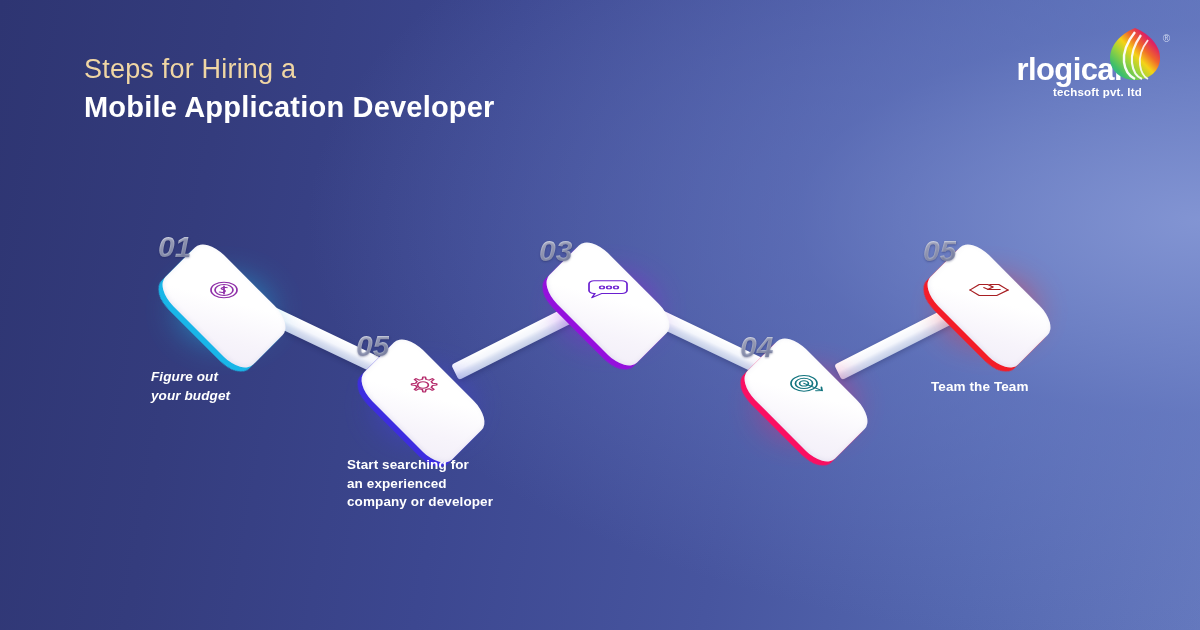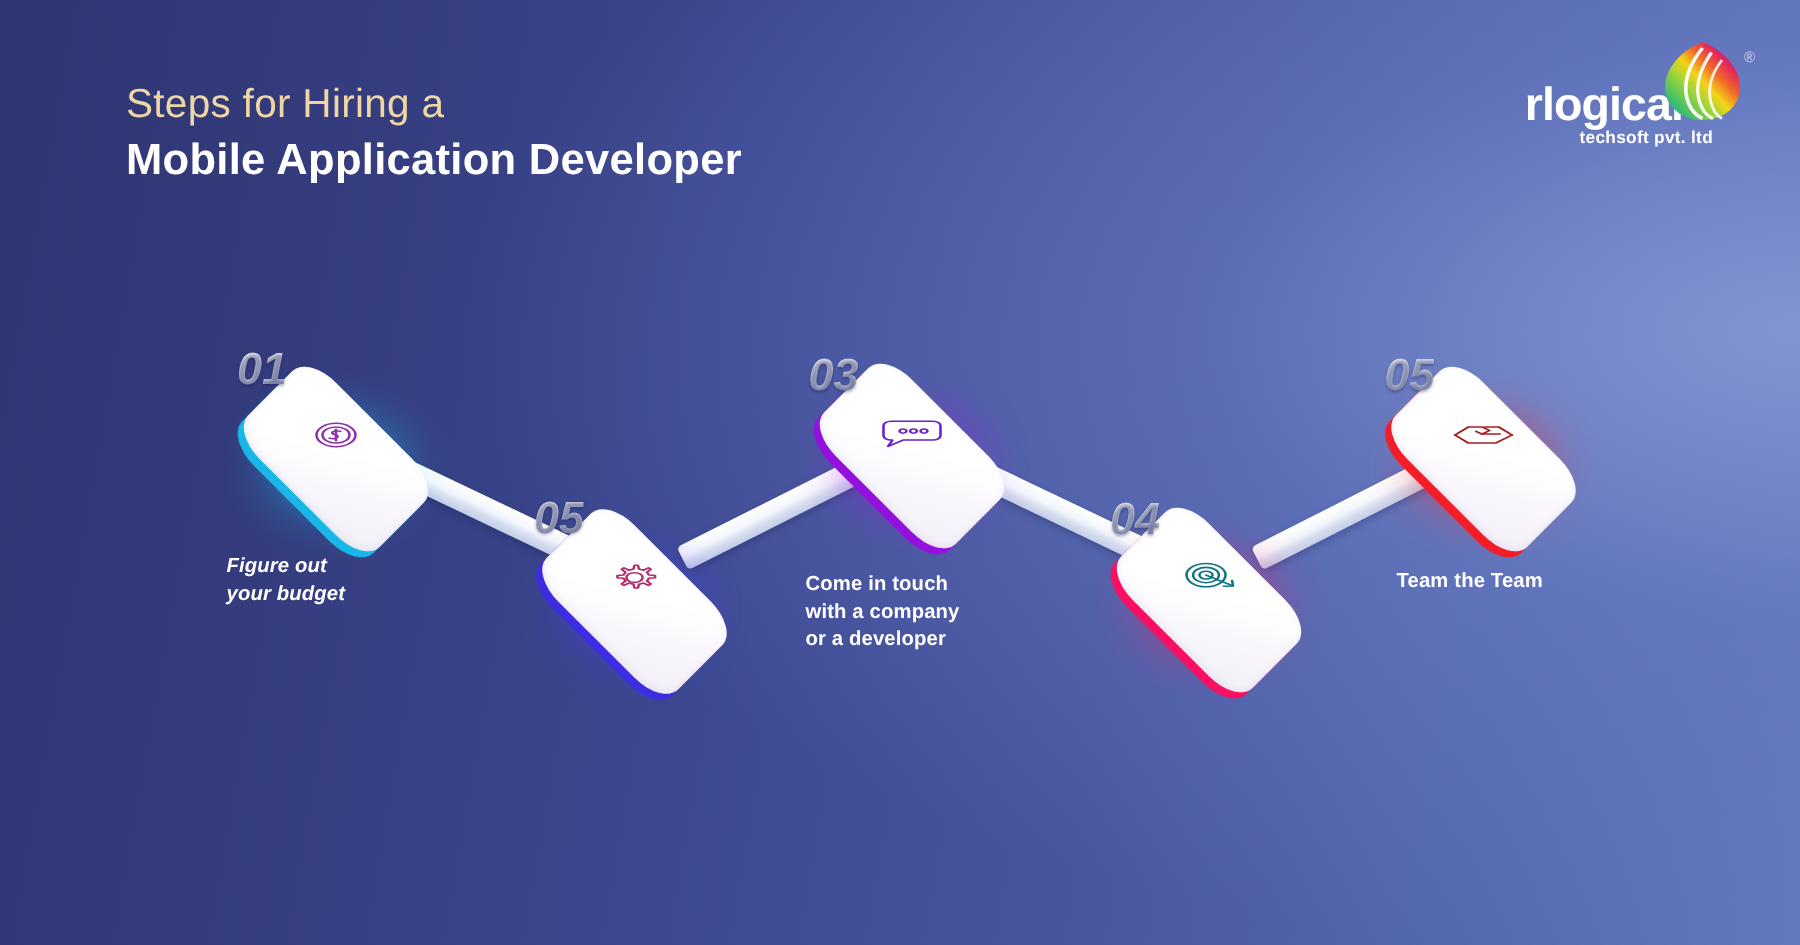--- a/index.html
+++ b/index.html
@@ -153,39 +153,39 @@
           <div class="face" style="background: linear-gradient(135deg, rgb(255, 255, 255) 0%, rgb(255, 255, 255) 45%, rgb(247, 244, 251) 75%, rgb(242, 238, 248) 100%); box-shadow: rgba(180, 180, 210, 0.25) 0px -2px 6px inset;"></div>
         </div>
         <div class="icon-wrap">
           <svg viewBox="0 0 40 40" width="40" height="40">
             <circle cx="20" cy="20" r="5.4" fill="none" stroke="#b52b6b" stroke-width="1.7" stroke-linecap="round" stroke-linejoin="round"></circle>
             <path d="M20 6.5 l2.3 0 0.7 4.1 3.1 1.3 3.2-2.6 1.6 1.6 -2.6 3.2 1.3 3.1 4.1 .7 0 2.3 -4.1 .7 -1.3 3.1 2.6 3.2 -1.6 1.6 -3.2-2.6 -3.1 1.3 -.7 4.1 -2.3 0 -.7-4.1 -3.1-1.3 -3.2 2.6 -1.6-1.6 2.6-3.2 -1.3-3.1 -4.1-.7 0-2.3 4.1-.7 1.3-3.1 -2.6-3.2 1.6-1.6 3.2 2.6 3.1-1.3 Z" fill="none" stroke="#b52b6b" stroke-width="1.7" stroke-linecap="round" stroke-linejoin="round"></path>
           </svg>
         </div>
       </div>
       <div class="step-num" style="left: 356px; top: 331px; z-index: 6;">05</div>
+      <div class="caption" style="left: 347px; top: 456px; z-index: 6;">Start searching for
+an experienced
+company or developer</div>
       <div class="node" style="left: 608px; top: 288px; z-index: 5;">
         <div class="glow" style="background: radial-gradient(50% 50% at 50% 40%, rgb(166, 20, 230) 0%, rgba(166, 20, 230, 0.8) 35%, rgba(166, 20, 230, 0) 75%);"></div>
         <div class="tile">
           <div class="edge" style="background: rgb(148, 16, 221); transform: translateY(10px); filter: blur(0.5px);"></div>
           <div class="face" style="background: linear-gradient(135deg, rgb(255, 255, 255) 0%, rgb(255, 255, 255) 45%, rgb(247, 244, 251) 75%, rgb(242, 238, 248) 100%); box-shadow: rgba(180, 180, 210, 0.25) 0px -2px 6px inset;"></div>
         </div>
         <div class="icon-wrap">
           <svg viewBox="0 0 44 38" width="44" height="38">
             <path d="M8 7 h28 a5 5 0 0 1 5 5 v11 a5 5 0 0 1 -5 5 h-20 l-10 7 3-7 h-1 a5 5 0 0 1 -5-5 v-11 a5 5 0 0 1 5-5 Z" fill="none" stroke="#6a1fd0" stroke-width="1.7" stroke-linecap="round" stroke-linejoin="round"></path>
             <circle cx="16" cy="18" r="2.3" fill="none" stroke="#6a1fd0" stroke-width="1.7" stroke-linecap="round" stroke-linejoin="round"></circle>
             <circle cx="23" cy="18" r="2.3" fill="none" stroke="#6a1fd0" stroke-width="1.7" stroke-linecap="round" stroke-linejoin="round"></circle>
             <circle cx="30" cy="18" r="2.3" fill="none" stroke="#6a1fd0" stroke-width="1.7" stroke-linecap="round" stroke-linejoin="round"></circle>
           </svg>
         </div>
       </div>
       <div class="step-num" style="left: 539px; top: 236px; z-index: 6; text-align: center;">03</div>
-      <div class="caption" style="left: 537px; top: 380px; z-index: 6;">Come in touch
-with a company
-or a developer</div>
       <div class="node" style="left: 806px; top: 384px; z-index: 5;">
         <div class="glow" style="background: radial-gradient(50% 50% at 50% 40%, rgb(255, 31, 114) 0%, rgba(255, 31, 114, 0.8) 35%, rgba(255, 31, 114, 0) 75%);"></div>
         <div class="tile">
           <div class="edge" style="background: rgb(250, 15, 98); transform: translateY(10px); filter: blur(0.5px);"></div>
           <div class="face" style="background: linear-gradient(135deg, rgb(255, 255, 255) 0%, rgb(255, 255, 255) 45%, rgb(247, 244, 251) 75%, rgb(242, 238, 248) 100%); box-shadow: rgba(180, 180, 210, 0.25) 0px -2px 6px inset;"></div>
         </div>
         <div class="icon-wrap">
           <svg viewBox="0 0 44 40" width="44" height="40">
             <circle cx="20" cy="19" r="13" fill="none" stroke="#12747f" stroke-width="1.7" stroke-linecap="round" stroke-linejoin="round"></circle>
             <circle cx="20" cy="19" r="8.6" fill="none" stroke="#12747f" stroke-width="1.7" stroke-linecap="round" stroke-linejoin="round"></circle>

